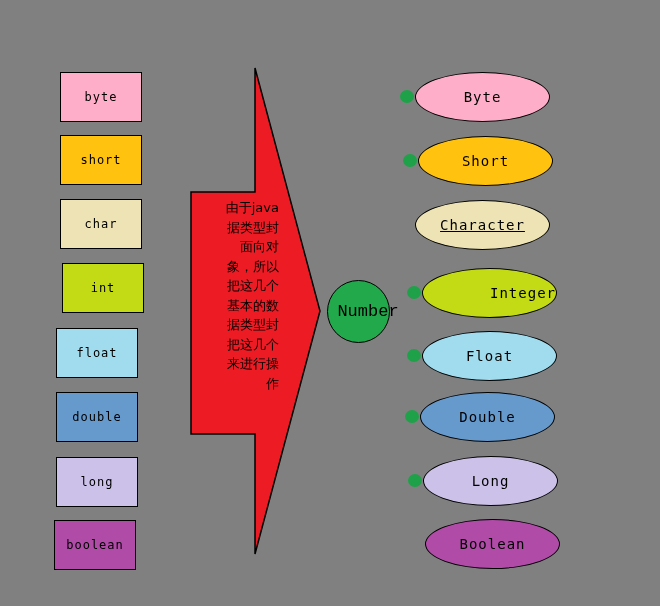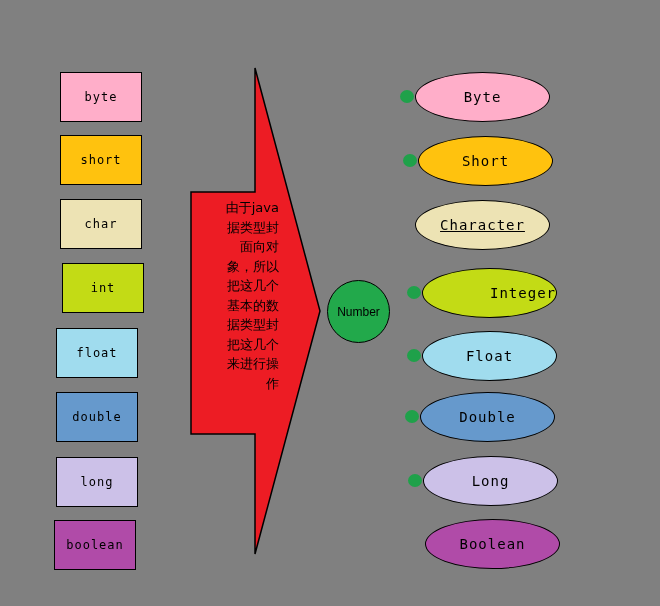--- a/index.html
+++ b/index.html
@@ -72,24 +72,25 @@
     height: 63px;
     border-radius: 50%;
     background: #22A94B;
     border: 1px solid #000000;
     box-sizing: border-box;
     display: flex;
     align-items: center;
     justify-content: center;
   }
   #number-circle .circle-label {
-    font-family: Liberation Sans, sans-serif;
-    font-size: 12px;
+    font-family: Liberation Mono, monospace;
+    font-size: 17px;
     color: #000000;
     white-space: nowrap;
+    padding-left: 19px;
   }
 
   
   .wrap-ellipse {
     position: absolute;
     width: 135px;
     height: 50px;
     border-radius: 50%;
     border: 1px solid #000000;
     box-sizing: border-box;

